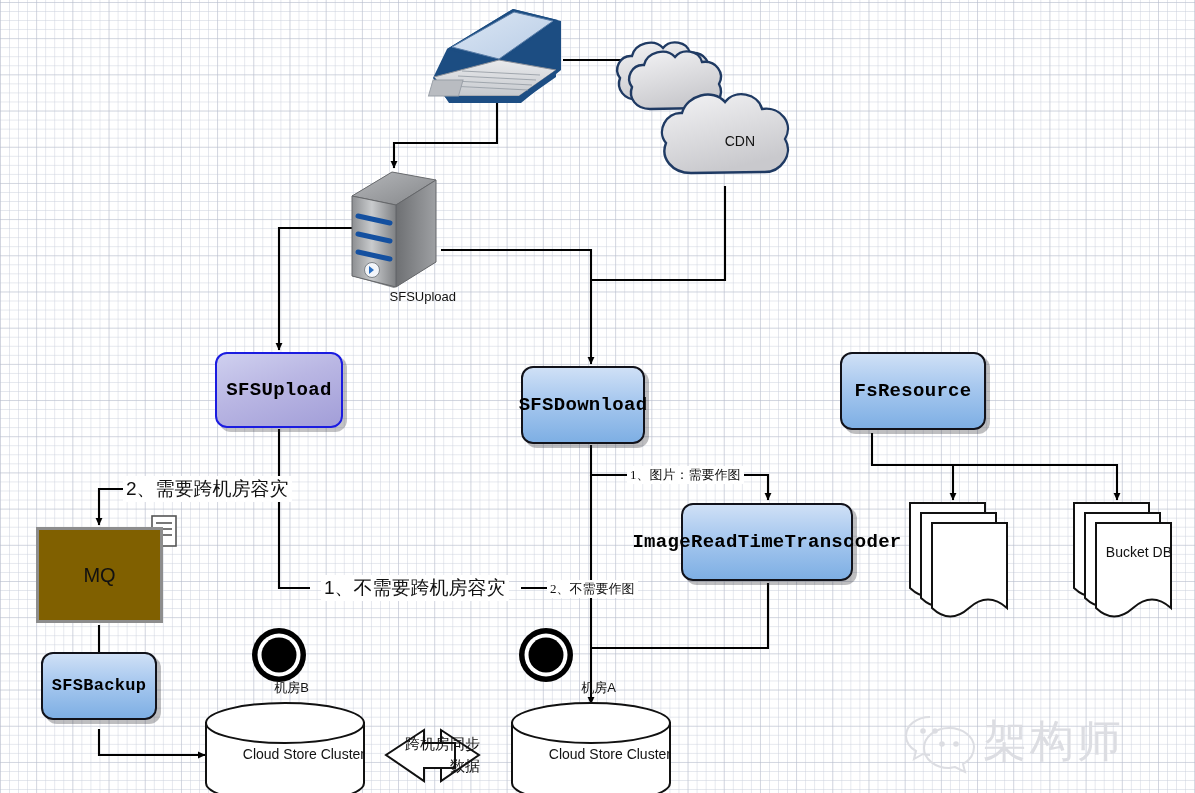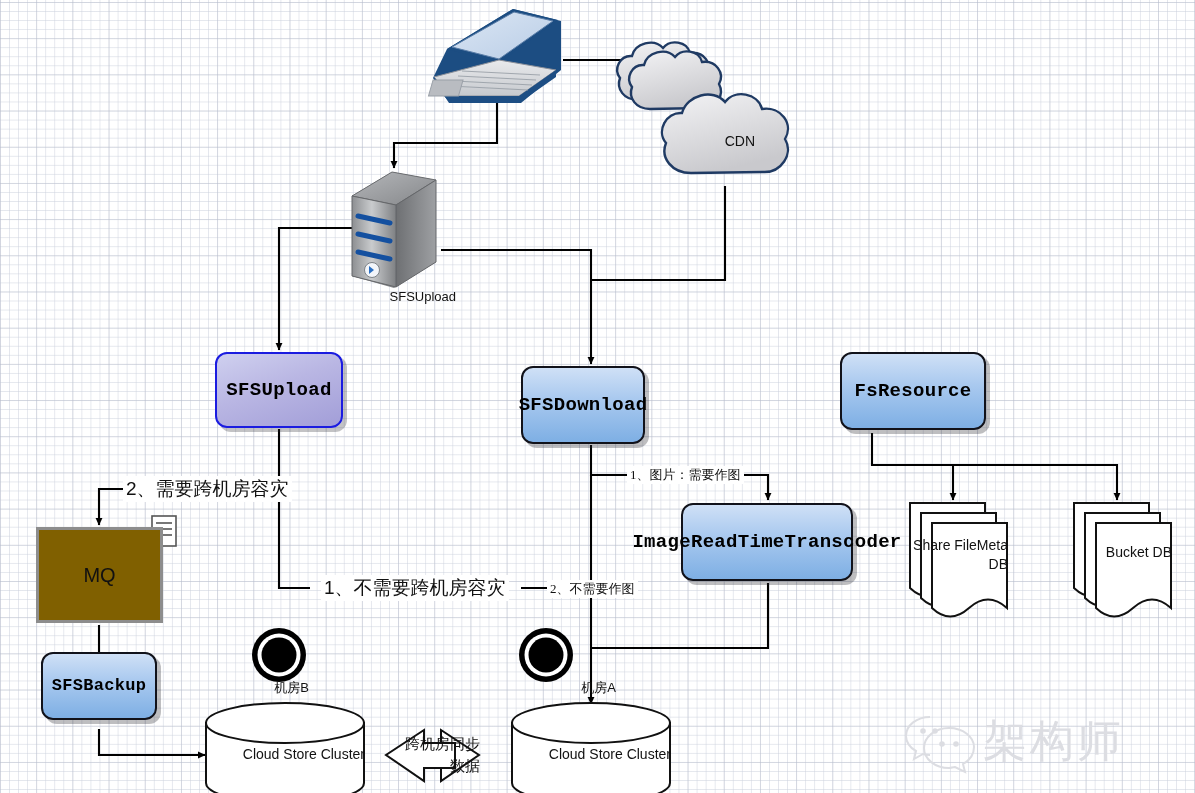--- a/index.html
+++ b/index.html
@@ -239,24 +239,20 @@
   </div>
 
   <div class="rbox blue mono" style="left:41px;top:652px;width:116px;height:68px;font-size:17px;">
     <span>SFSBackup</span>
   </div>
 
   <div class="cap" style="left:695px;top:133px;width:60px;font-size:14px;">CDN</div>
 
   <div class="cap" style="left:334px;top:289px;width:122px;font-size:13px;">SFSUpload</div>
 
-  <div class="cap" style="left:898px;top:536px;width:110px;font-size:14px;line-height:1.35;">
-    <div>Share FileMeta</div>
-    <div>DB</div>
-  </div>
 
   <div class="cap" style="left:1062px;top:544px;width:110px;font-size:14px;">Bucket DB</div>
 
   <div class="cap cn" style="left:249px;top:679px;width:60px;font-size:13px;">机房B</div>
   <div class="cap cn" style="left:516px;top:679px;width:60px;font-size:13px;padding-left:40px;">机房A</div>
 
   <div class="cap" style="left:205px;top:746px;width:160px;font-size:14px;">Cloud Store Cluster</div>
   <div class="cap" style="left:511px;top:746px;width:160px;font-size:14px;">Cloud Store Cluster</div>
 
   <div class="cap cn" style="left:382px;top:733px;width:98px;font-size:15px;line-height:1.45;">

